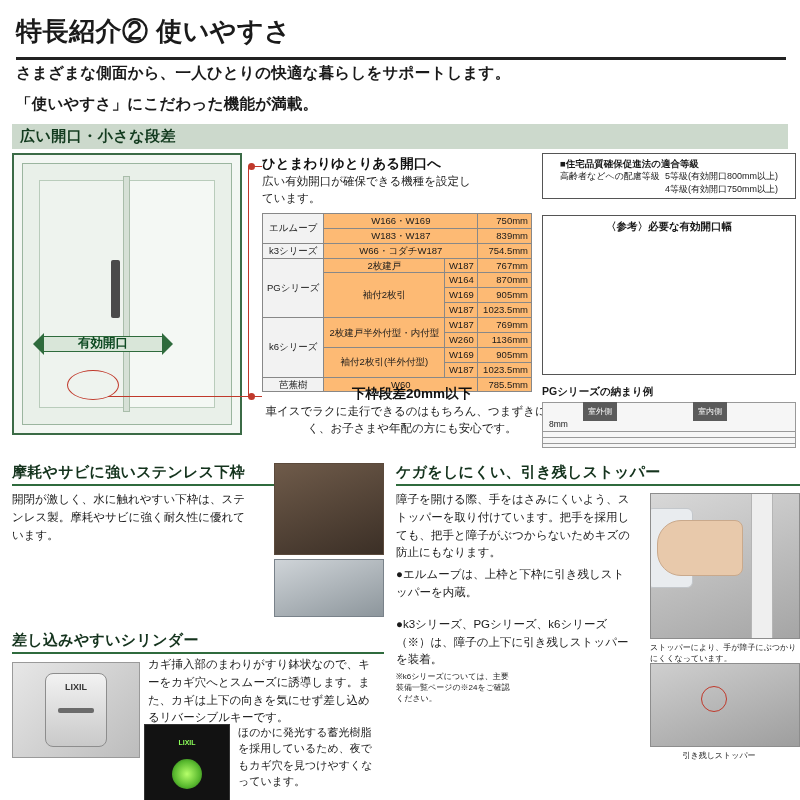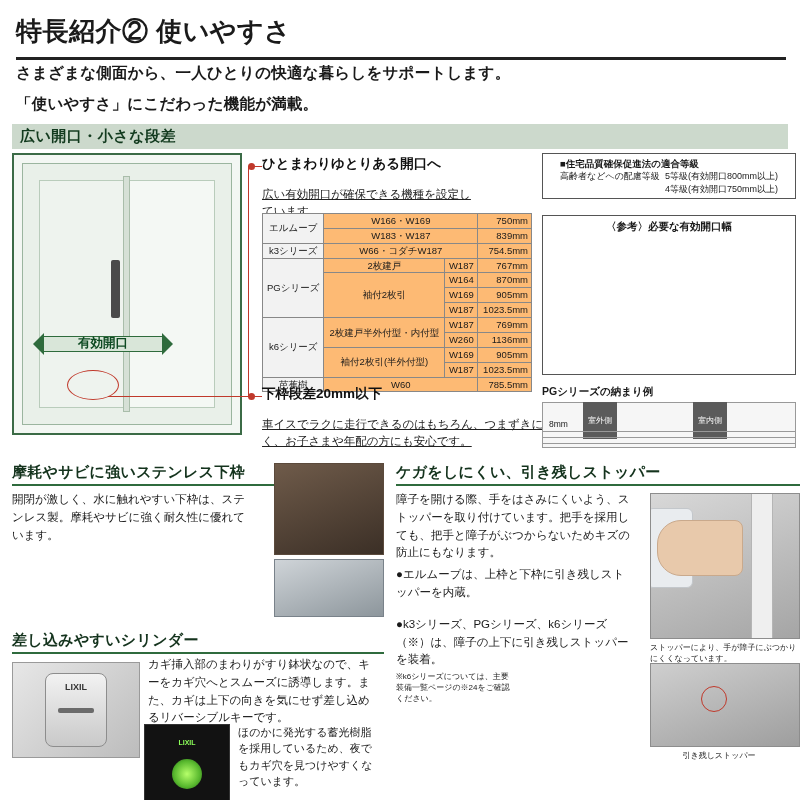--- a/index.html
+++ b/index.html
@@ -113,34 +113,34 @@
   .opening-arrow span { position: relative; z-index: 2; }
 
   
   .callout-1 {
     position: absolute; left: 250px; top: 2px; width: 212px;
   }
   .callout-title {
     font-size: 13.5px; font-weight: bold; color: #111;
   }
   .callout-body {
-    font-size: 11.5px; line-height: 1.5; margin-top: 13px; color: #222; text-decoration: underline;
+    font-size: 11.5px; line-height: 1.5; margin-top: 0; color: #222;
   }
   .lead-dot {
     position: absolute; width: 7px; height: 7px; background: #c0392b; border-radius: 50%;
   }
   .lead-line {
     position: absolute; background: #c0392b; height: 1px;
   }
   .lead-vline {
     position: absolute; background: #c0392b; width: 1px;
   }
 
   .callout-2 {
-    position: absolute; left: 250px; top: 232px; width: 300px;
+    position: absolute; left: 250px; top: 232px; width: 300px; text-align: center;
   }
 
   
   table.spec {
     position: absolute; left: 250px; top: 60px;
     border-collapse: collapse; font-size: 9.5px; width: 270px;
   }
   table.spec td {
     border: 1px solid #888; padding: 1px 3px; line-height: 1.25;
     background: #fdba74;
@@ -178,21 +178,21 @@
   }
   .pgbox {
     position: absolute; left: 530px; top: 232px; width: 254px;
   }
   .pgbox-title { font-size: 10.5px; font-weight: bold; margin-bottom: 3px; }
   .pg-diagram {
     position: relative; height: 46px; border: 1px solid #999; background: #f6f6f6;
   }
   .pg-tag {
     position: absolute; top: -1px; background: #5b5b5b; color: #fff;
-    font-size: 8px; padding: 13px 5px;
+    font-size: 8px; padding: 4px 5px;
   }
   .pg-8mm { position: absolute; left: 6px; top: 16px; font-size: 8.5px; }
   .pg-line { position: absolute; left: 0; right: 0; height: 1px; background: #999; }
 
   
   .lower { position: relative; margin: 6px 12px 0 12px; }
   .sec-title {
     font-size: 15px; font-weight: bold; color: #14331d; letter-spacing: 0.3px;
   }
   .sec-underline { height: 2px; background: #2f6b3d; margin-top: 2px; }

